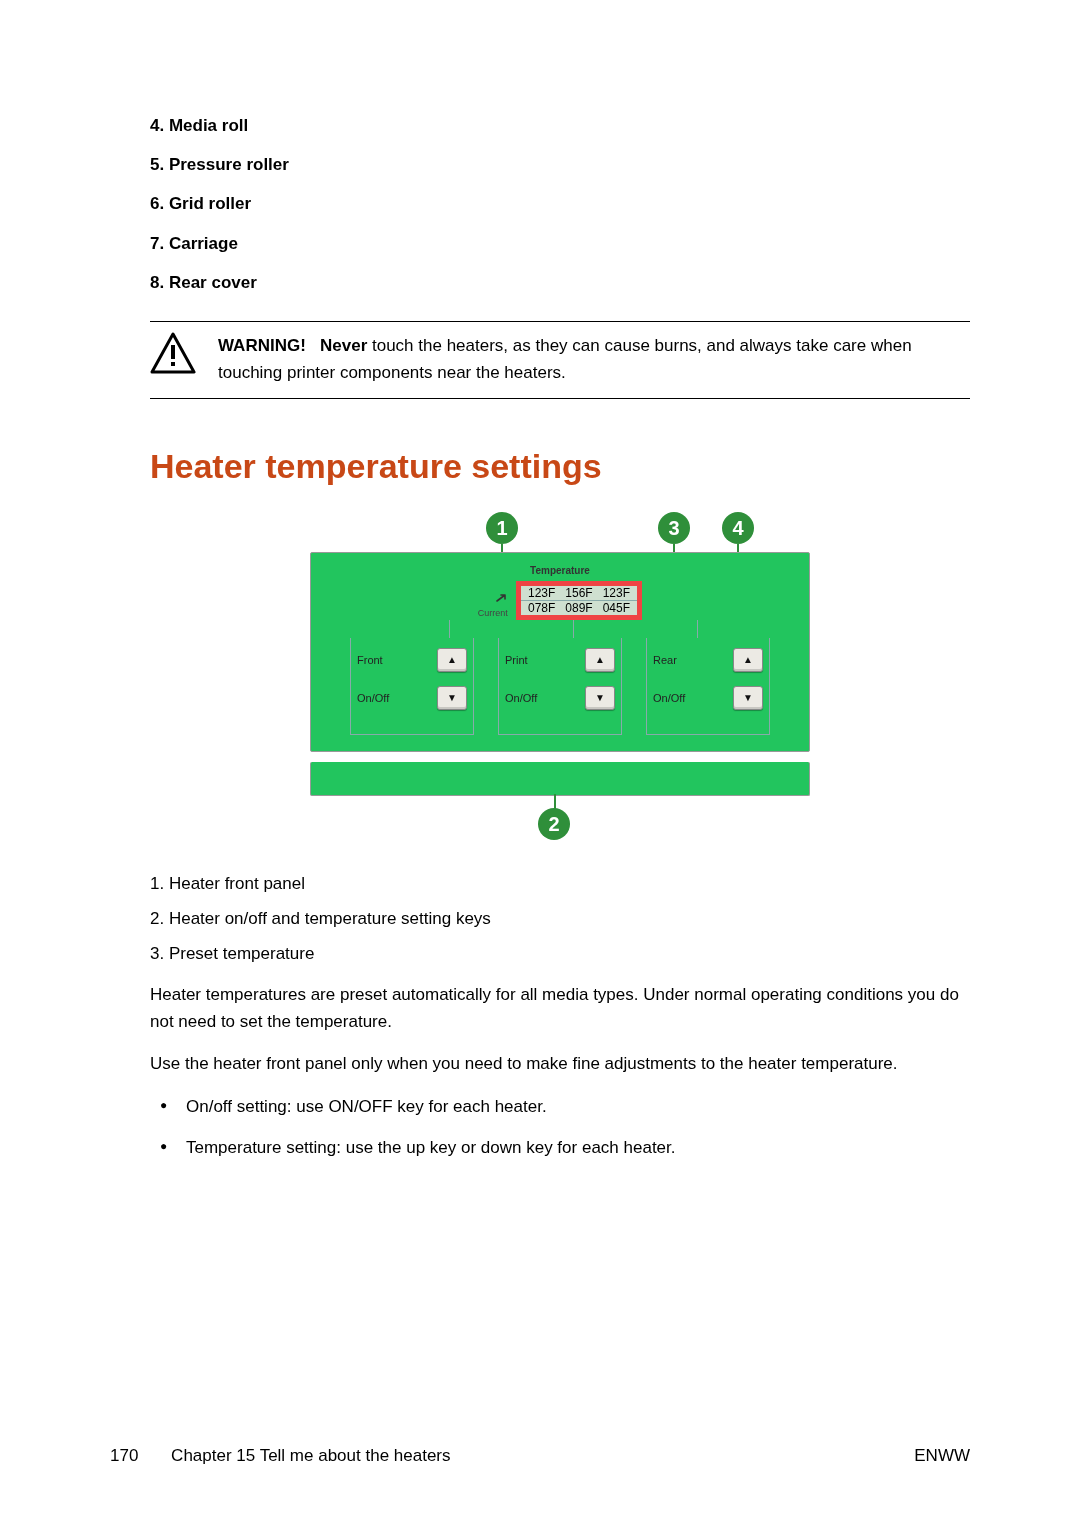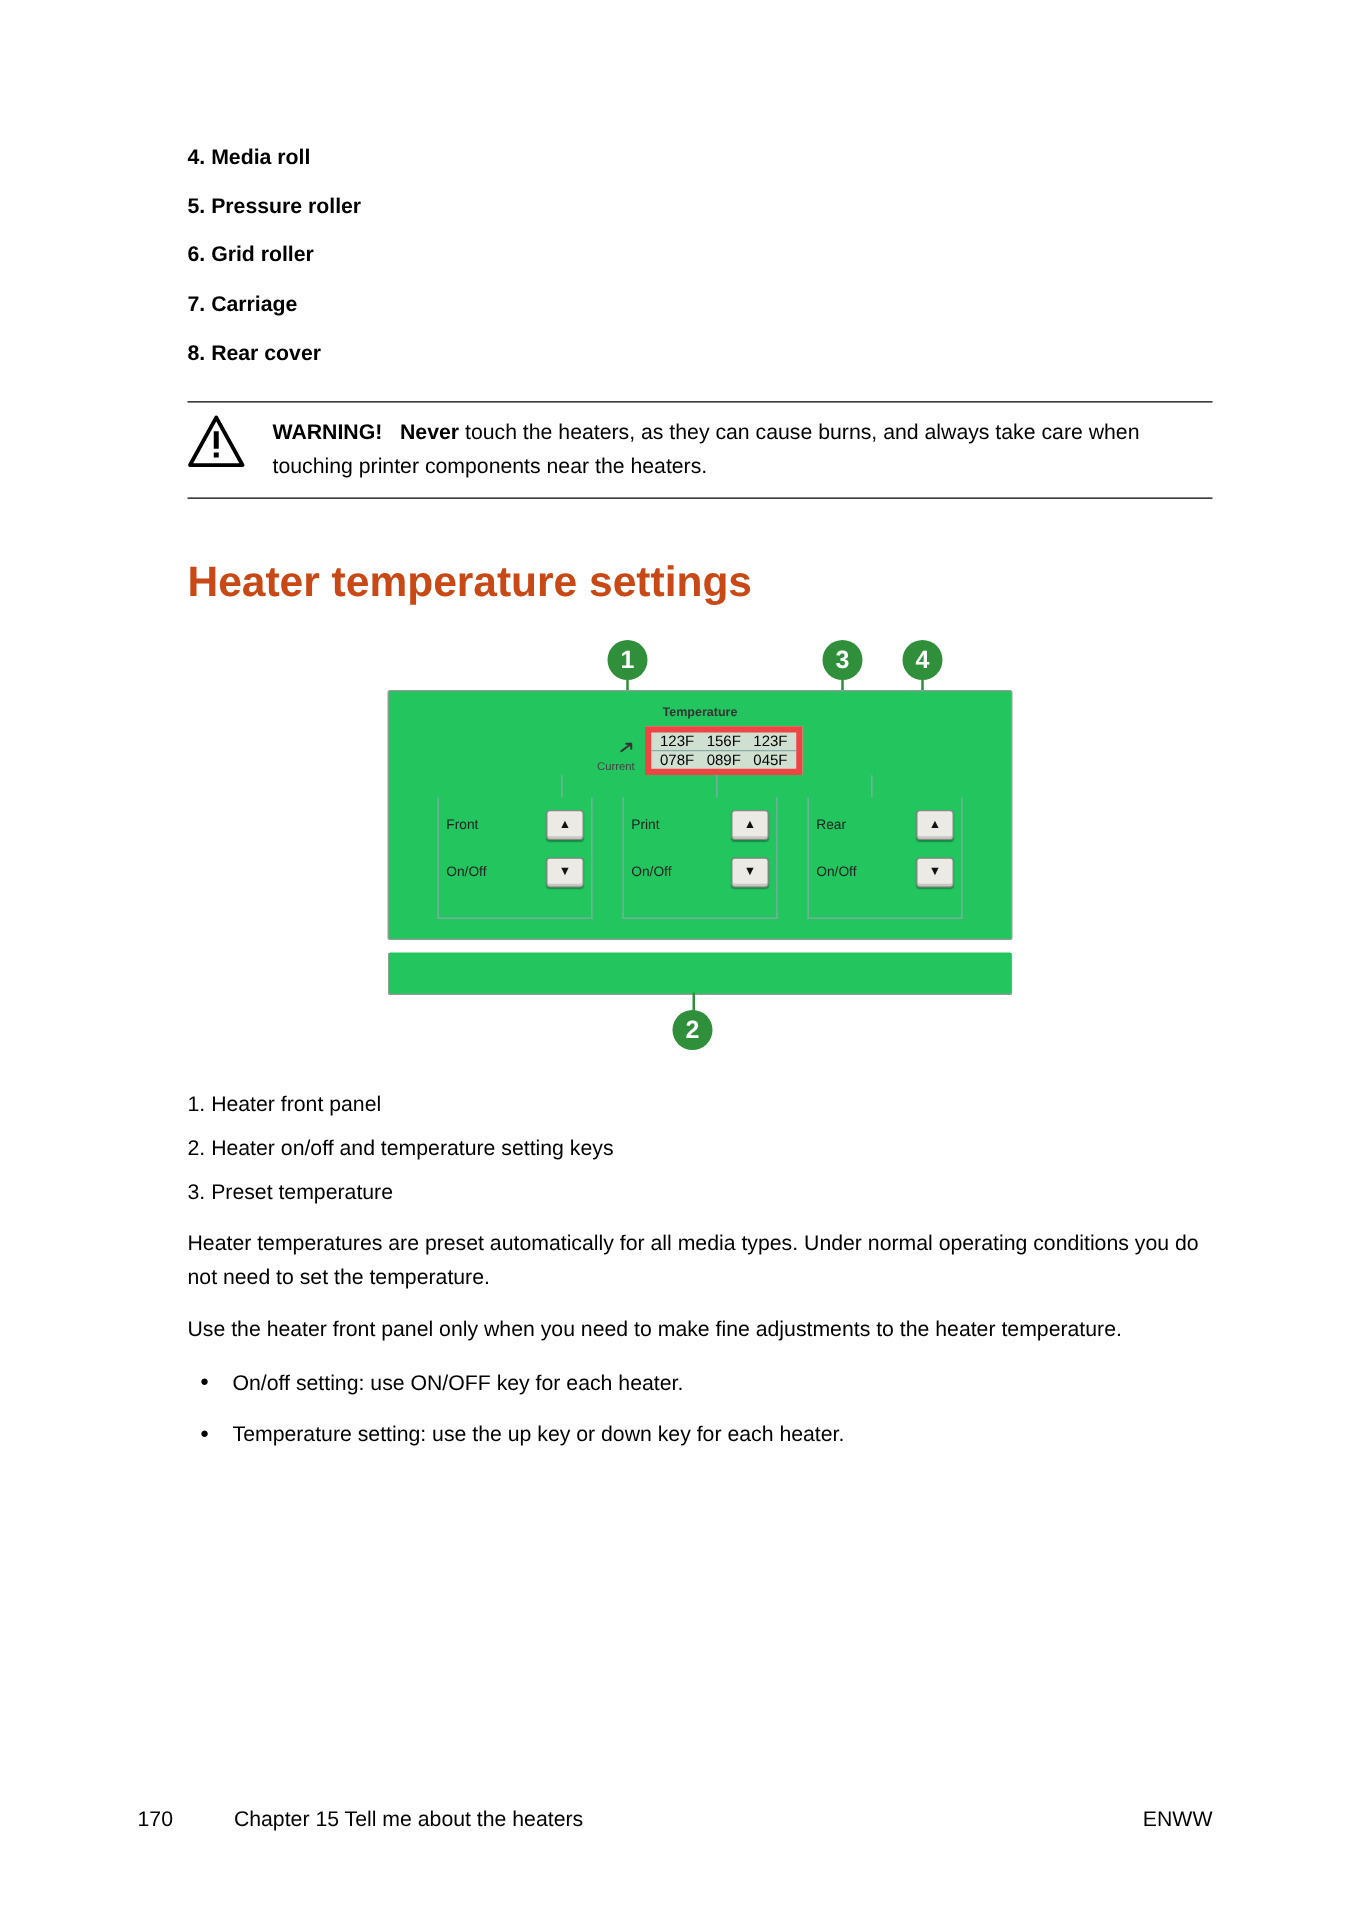--- a/index.html
+++ b/index.html
@@ -173,21 +173,21 @@
   ul.bullets li { position: relative; padding-left: 36px; margin: 14px 0; }
   ul.bullets li::before {
     content: "●"; position: absolute; left: 10px; top: 0; font-size: 12px; line-height: 24px;
   }
   .footer {
     position: absolute;
     left: 110px; right: 110px; bottom: 60px;
     display: flex; justify-content: space-between;
     font-size: 17px;
   }
-  .footer .left span.pg { margin-right: 44px; }
+  .footer .left span.pg { margin-right: 28px; }
 </style>
 </head>
 <body>
 
 <div class="page">
 
   <div class="list-top">
     <div>4. Media roll</div>
     <div>5. Pressure roller</div>
     <div>6. Grid roller</div>

